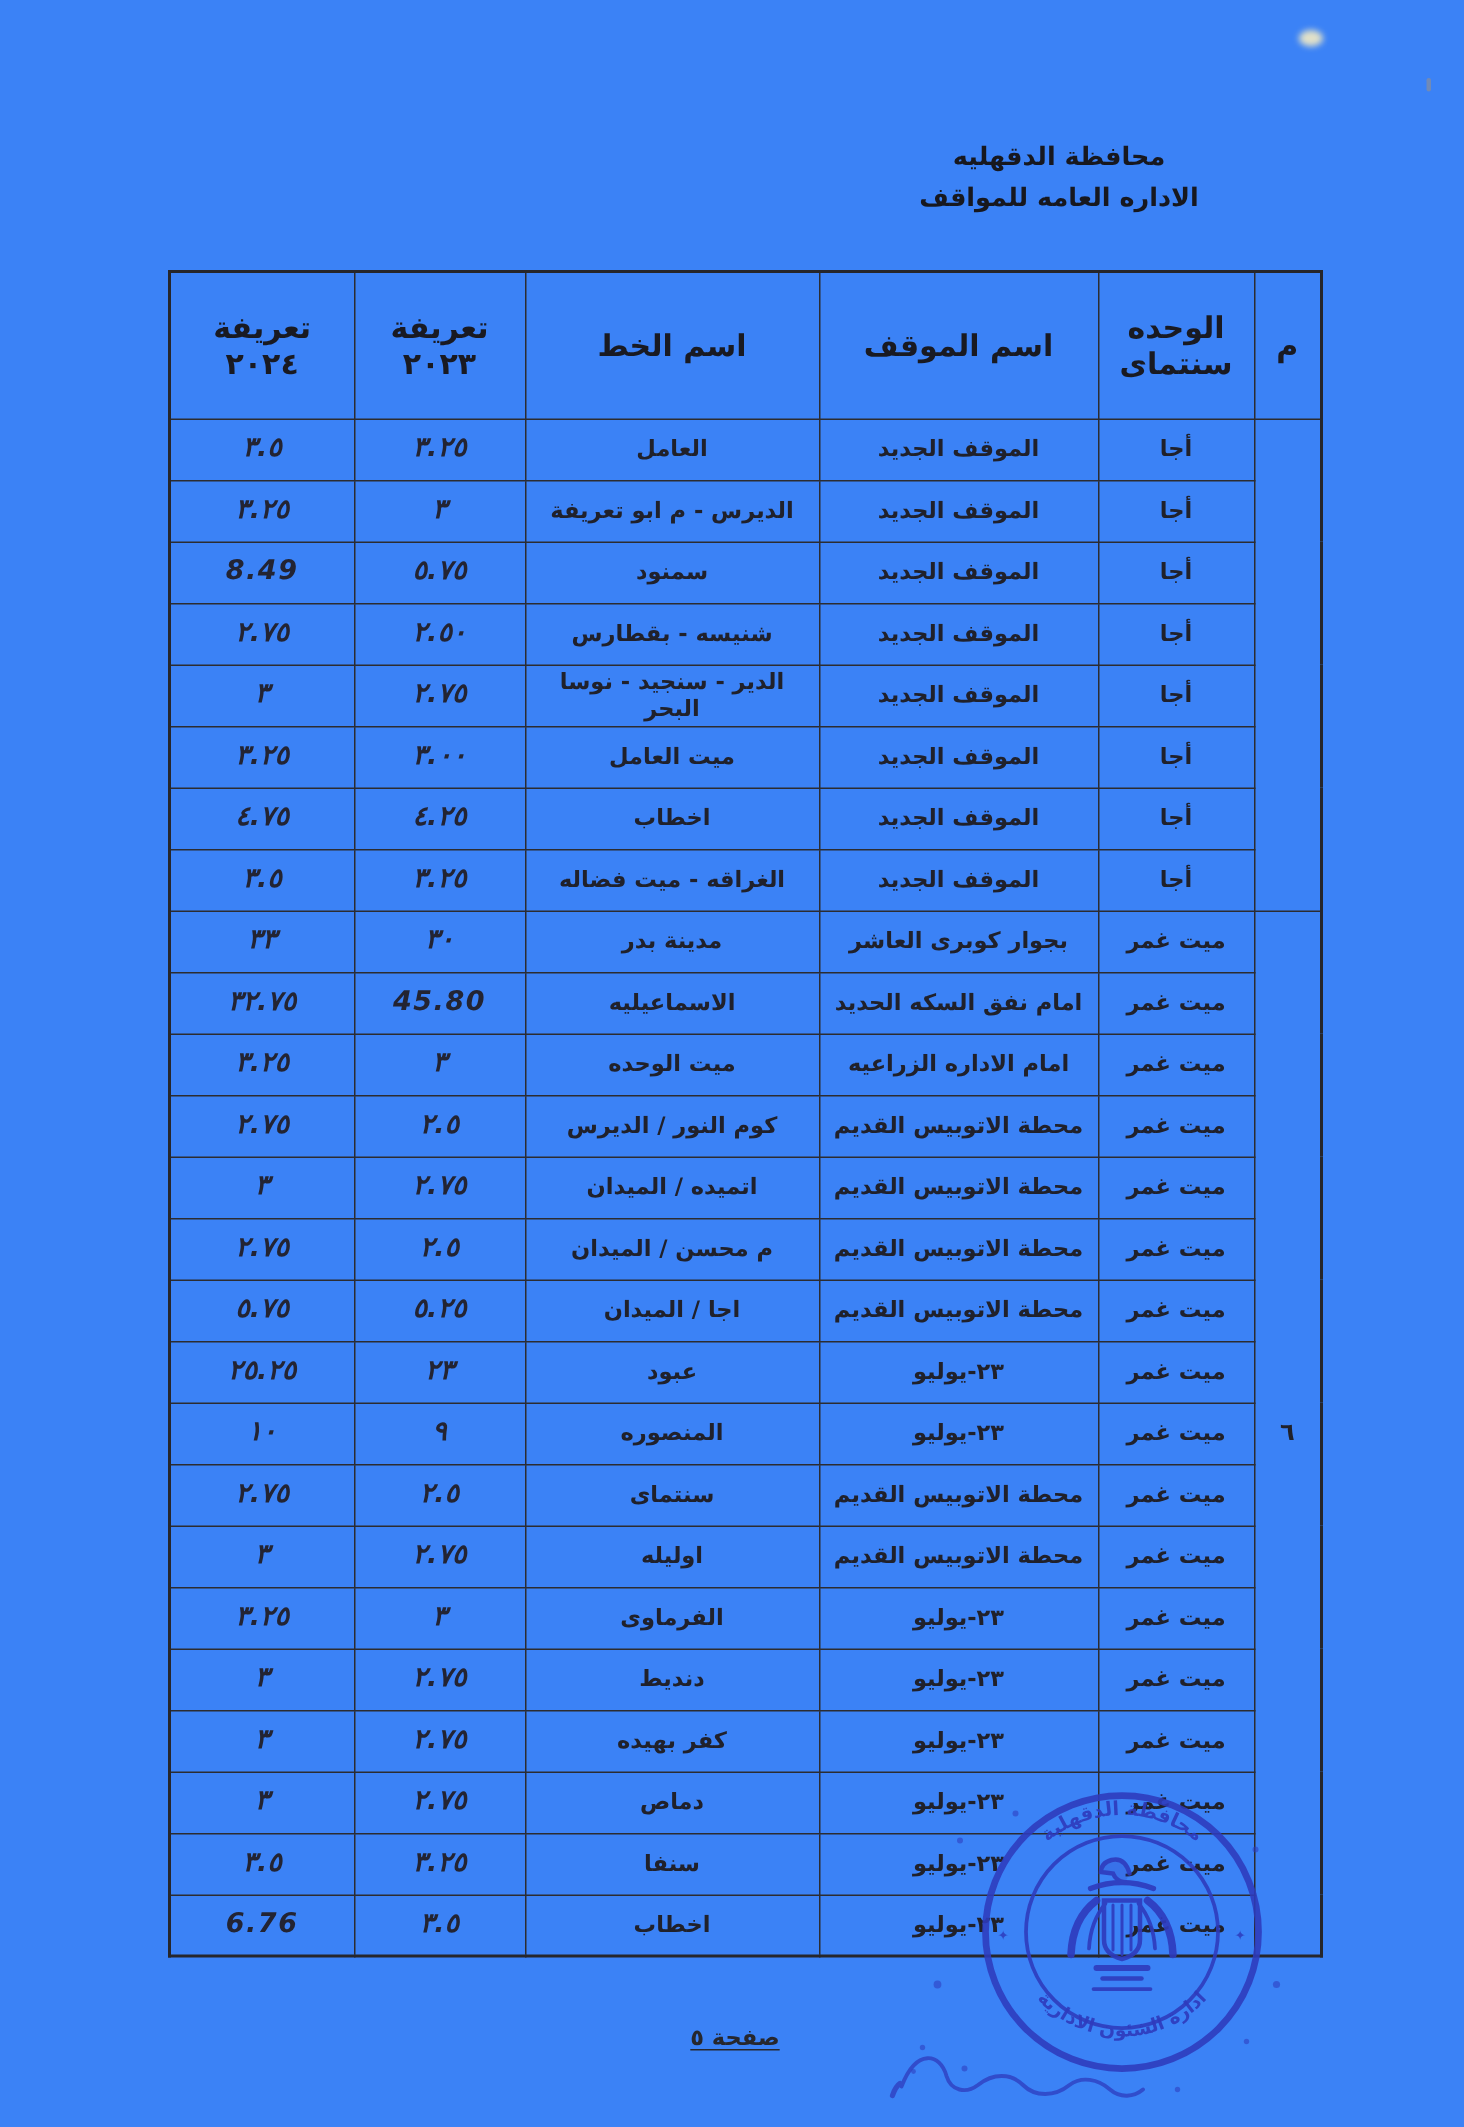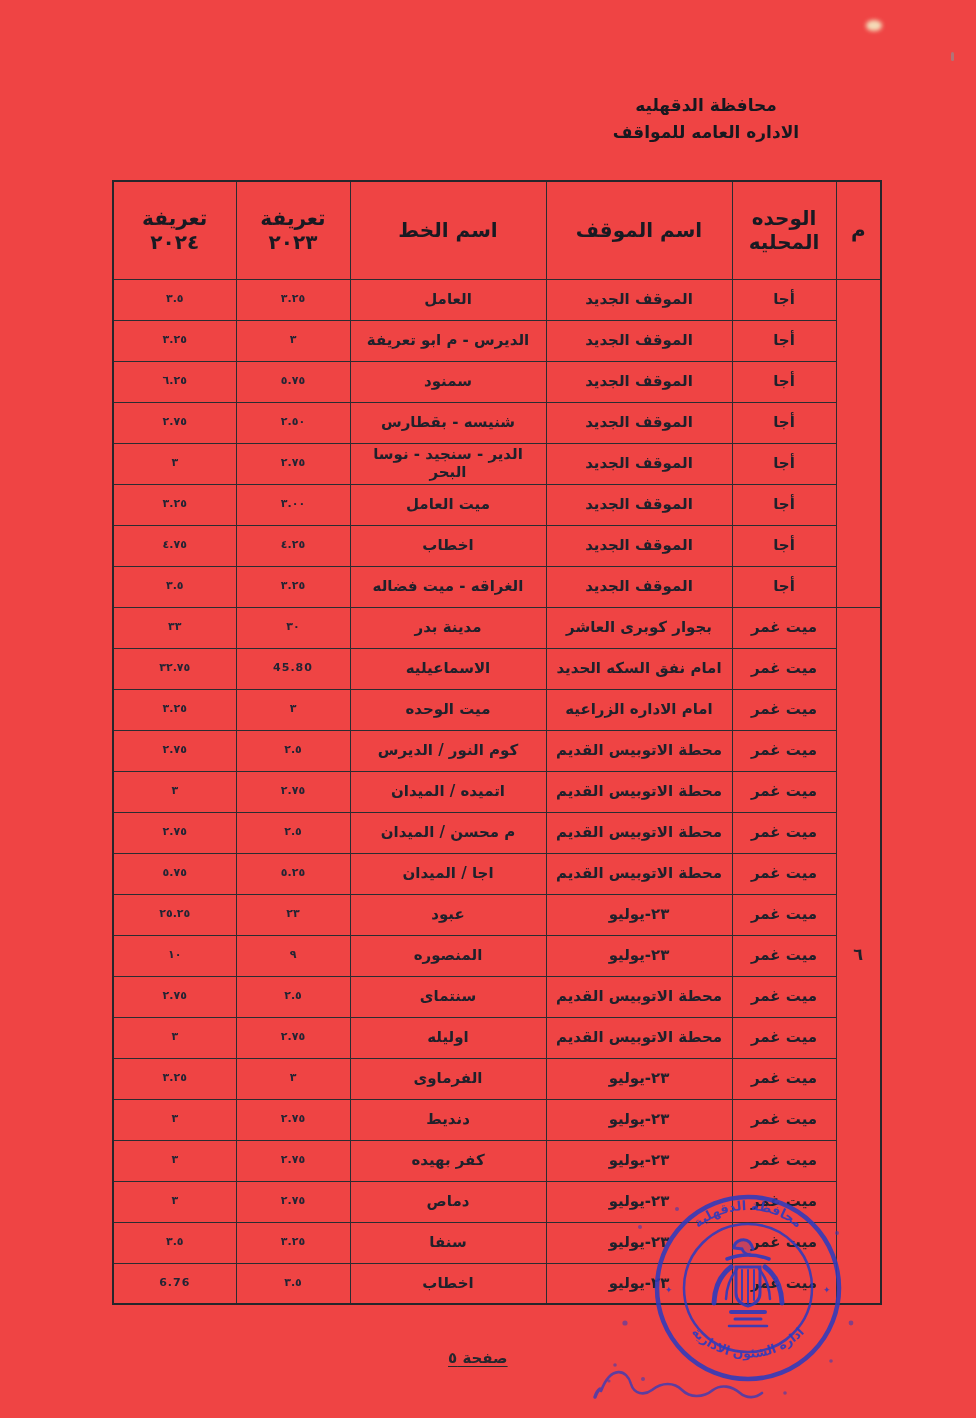--- a/index.html
+++ b/index.html
@@ -1,19 +1,19 @@
 <!DOCTYPE html>
 <html lang="ar"><head>
 <meta charset="utf-8">
 <style>
   html,body{margin:0;padding:0;background:#e8e8e8;}
   .page{
     position:relative;
     width:976px;height:1418px;
-    background:#ef4444;
+    background:#3b82f6;
     overflow:hidden;
     font-family:"DejaVu Sans",sans-serif;
     color:#1e1f26;
     margin:0 auto;
   }
   .title-block{
     position:absolute;left:608px;top:92px;width:196px;
     direction:rtl;text-align:center;
     font-weight:bold;font-size:17px;line-height:1.6;color:#17181f;
   }
@@ -27,25 +27,25 @@
     text-align:center;vertical-align:middle;
     font-weight:bold;
     padding:1px 4px;
     overflow:hidden;
   }
   table.doc-table{border:2.5px solid #26262b;}
   thead tr{height:98px;}
   thead th{font-size:20px;color:#191a22;}
   tbody tr{height:41px;}
   tbody td{font-size:15px;color:#20212b;line-height:1.15;}
-  td.num-cell{letter-spacing:1px;font-size:11px;color:#232433;}
+  td.num-cell{letter-spacing:1px;font-size:18px;color:#232433;font-style:italic;}
   td.m-cell{vertical-align:top;padding-top:7px;font-size:16px;}
   .footer{
     position:absolute;left:448px;top:1349px;width:84px;
-    direction:rtl;text-align:left;
+    direction:rtl;text-align:center;
     font-size:15px;font-weight:bold;color:#26272e;
     text-decoration:underline;
     text-underline-offset:3px;
   }
   .stamp-svg{position:absolute;left:585px;top:1175px;pointer-events:none;}
   .speck{position:absolute;border-radius:50%;}
   .speck-yellow{left:866px;top:20px;width:16px;height:11px;background:#f4ecc4;filter:blur(2px);opacity:.9;}
   .speck-gray{left:951px;top:52px;width:3px;height:9px;background:#8f8f94;opacity:.65;border-radius:2px;}
 </style>
 </head>
@@ -63,21 +63,21 @@
       <col style="width:45px">
       <col style="width:104px">
       <col style="width:186px">
       <col style="width:196px">
       <col style="width:114px">
       <col style="width:123px">
     </colgroup>
     <thead>
       <tr>
         <th>م</th>
-        <th>الوحده المحليه</th>
+        <th>الوحده سنتماى</th>
         <th>اسم الموقف</th>
         <th>اسم الخط</th>
         <th>تعريفة ٢٠٢٣</th>
         <th>تعريفة ٢٠٢٤</th>
       </tr>
     </thead>
     <tbody id="tbody">
         <tr>
           <td class="m-cell" rowspan="8"></td>
           <td>أجا</td>
@@ -91,21 +91,21 @@
           <td>الموقف الجديد</td>
           <td>الديرس - م ابو تعريفة</td>
           <td class="num-cell">٣</td>
           <td class="num-cell">٣.٢٥</td>
         </tr>
         <tr>
           <td>أجا</td>
           <td>الموقف الجديد</td>
           <td>سمنود</td>
           <td class="num-cell">٥.٧٥</td>
-          <td class="num-cell">٦.٢٥</td>
+          <td class="num-cell">8.49</td>
         </tr>
         <tr>
           <td>أجا</td>
           <td>الموقف الجديد</td>
           <td>شنيسه - بقطارس</td>
           <td class="num-cell">٢.٥٠</td>
           <td class="num-cell">٢.٧٥</td>
         </tr>
         <tr>
           <td>أجا</td>

